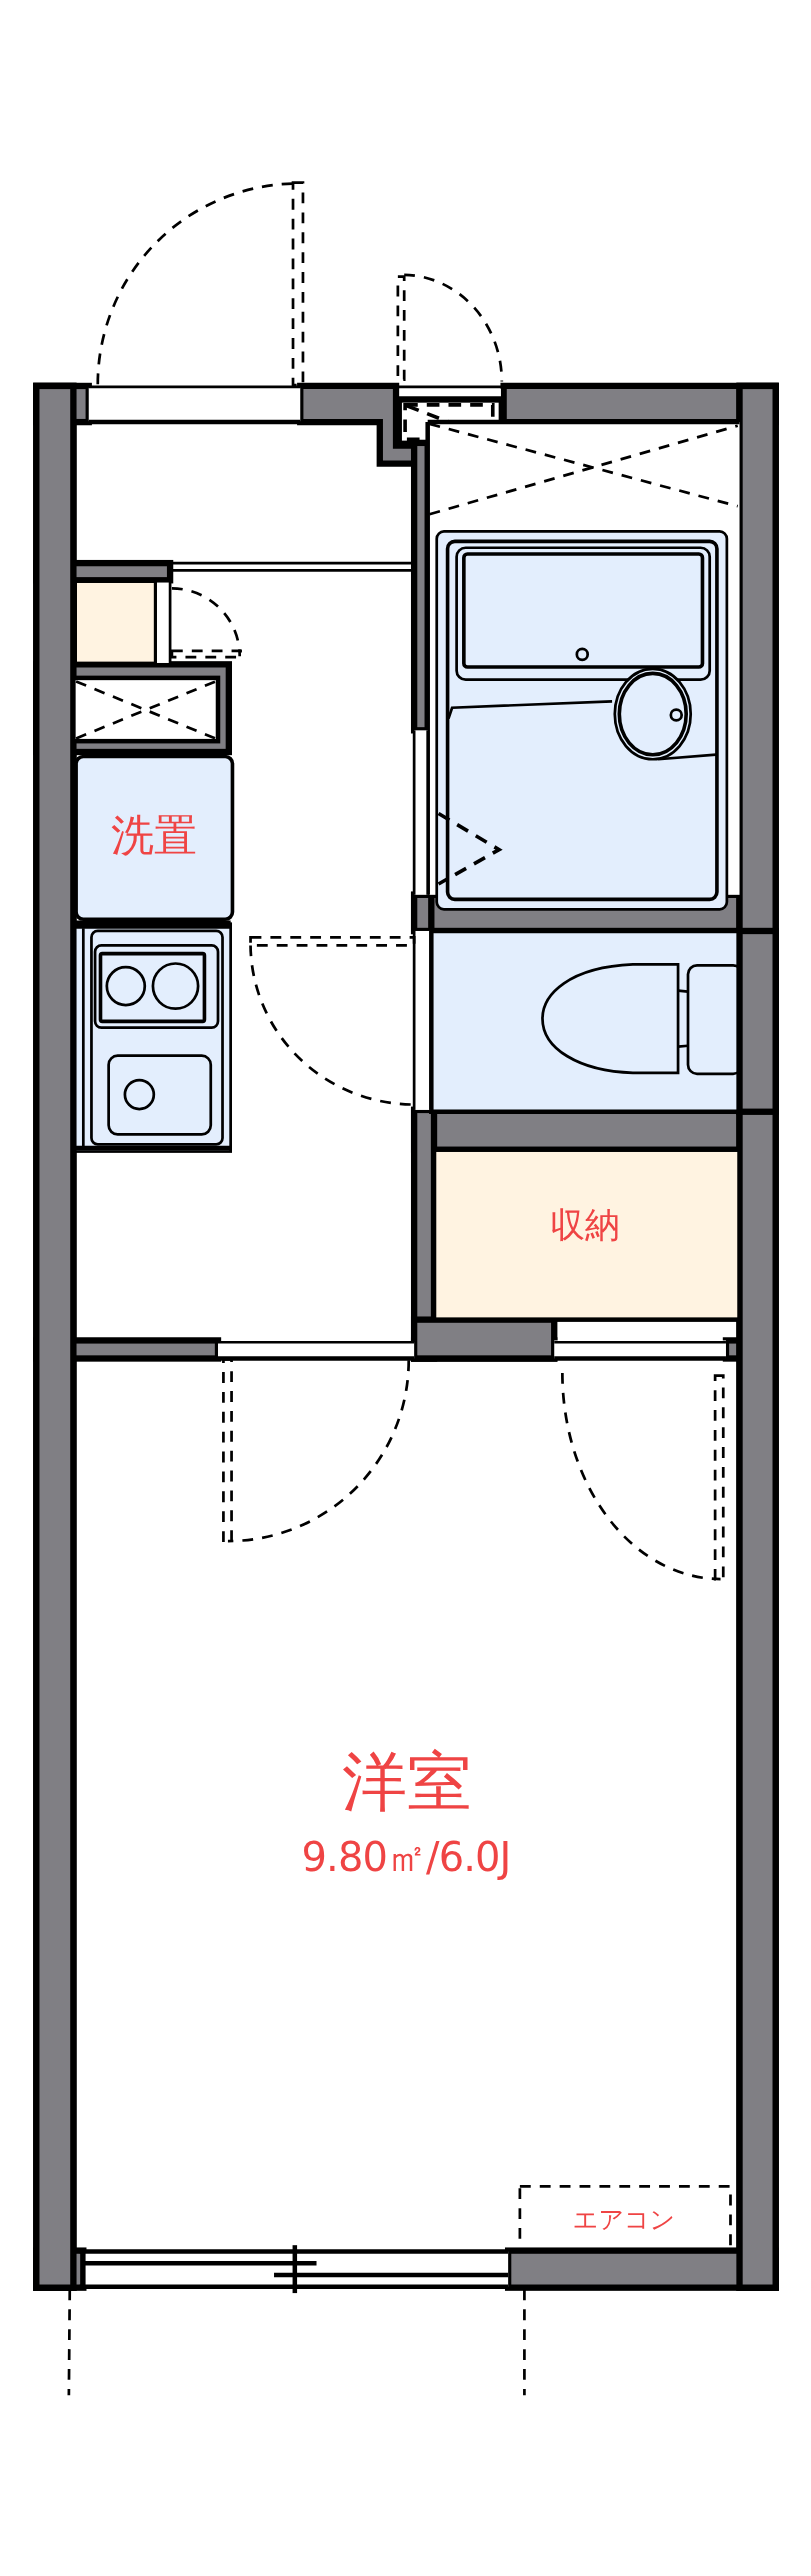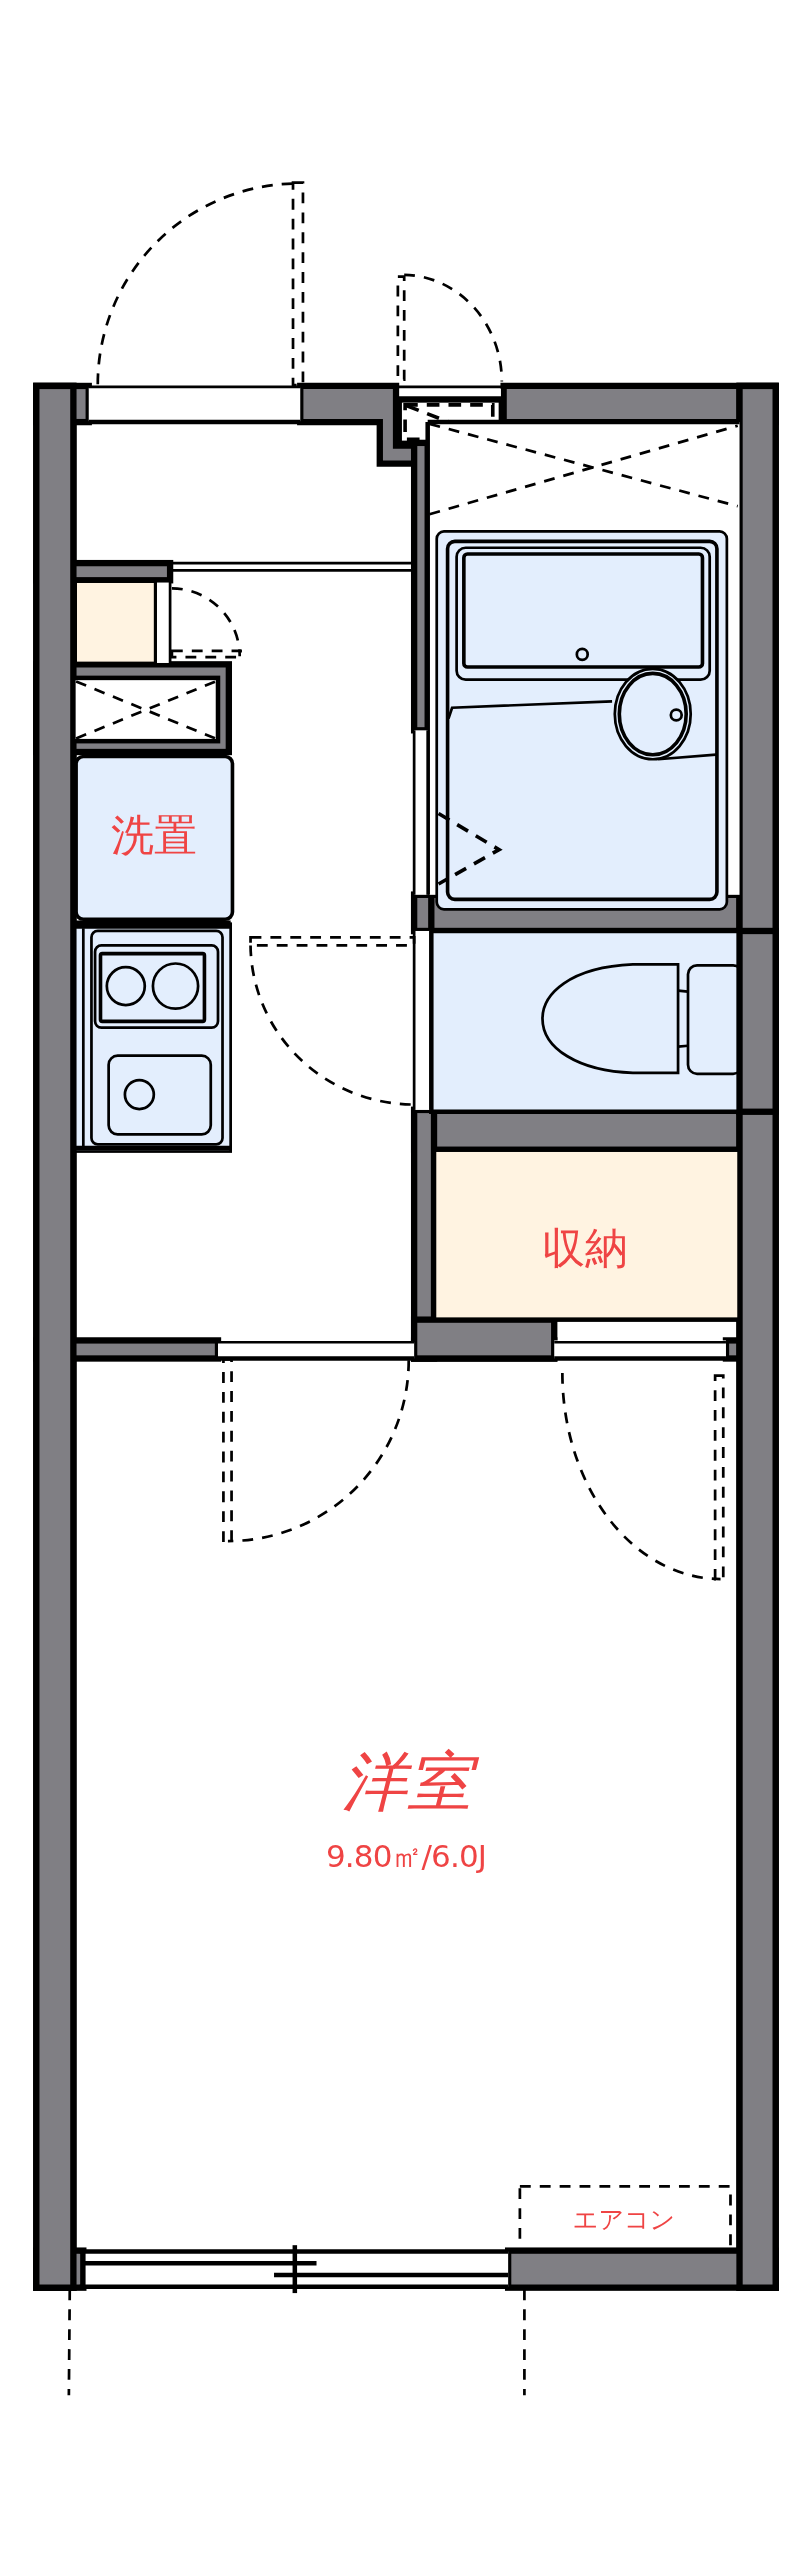--- a/index.html
+++ b/index.html
@@ -11,23 +11,23 @@
   .dash { fill: none; stroke: #000; stroke-width: 4; stroke-dasharray: 14 10; }
   .dashthin { fill: none; stroke: #000; stroke-width: 3; stroke-dasharray: 12 10; }
   .blue { fill: #e3eefd; }
   .cream { fill: #fff3e1; }
   .white { fill: #ffffff; }
   .label {
     position: absolute; color: #ef4444; white-space: nowrap;
     font-family: "DejaVu Sans", sans-serif; text-align: center;
     transform: translate(-50%, -50%);
   }
-  .room-main { font-size: 65px; left: 407px; top: 1782px; font-style: italic; }
-  .room-area { font-size: 31px; left: 406px; top: 1857px; letter-spacing: -0.9px; }
-  .room-storage { font-size: 43px; left: 585px; top: 1225px; margin-top: 24px; }
+  .room-main { font-size: 65px; left: 407px; top: 1782px; }
+  .room-area { font-size: 40px; left: 406px; top: 1857px; letter-spacing: -0.9px; }
+  .room-storage { font-size: 35px; left: 585px; top: 1225px; }
   .room-washer { font-size: 43px; left: 154px; top: 836px; }
   .room-ac { font-size: 25px; left: 624px; top: 2219px; }
 </style>
 </head>
 <body>
 
 <svg id="plan" viewBox="0 0 898 2850" xmlns="http://www.w3.org/2000/svg">
 
   <g>
     <path class="dashthin" d="M 108 425 A 222 222 0 0 1 330 203"></path>

